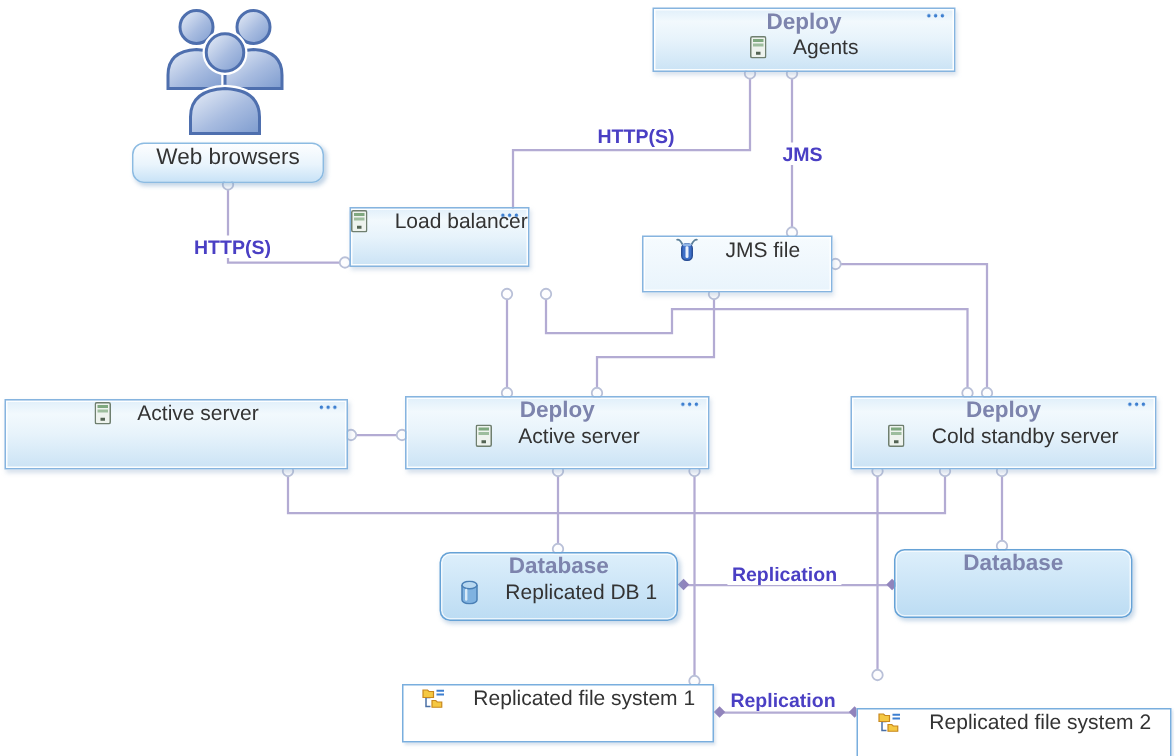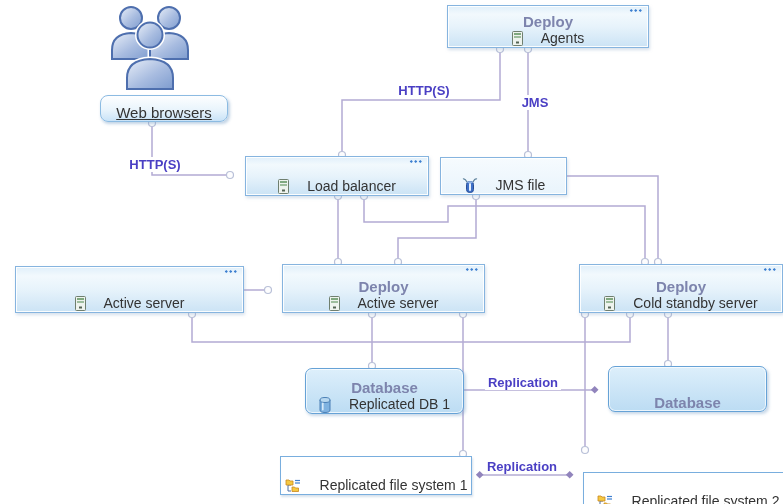--- a/index.html
+++ b/index.html
@@ -4,32 +4,32 @@
 <style>
   html,body{margin:0;padding:0;background:#fff;}
   .canvas{position:relative;width:783px;height:504px;background:#fff;overflow:hidden;
           font-family:"Liberation Sans",sans-serif;}
   svg.wires{position:absolute;left:0;top:0;z-index:1;}
   .wire{fill:none;stroke:var(--connector,#b3abd3);stroke-width:1.5px;}
   .node-dot{fill:#fdfdfe;stroke:#b9c0d8;stroke-width:1.2px;}
   .diamond{fill:#9184bc;stroke:none;}
 
   .box{position:absolute;z-index:2;box-sizing:border-box;display:flex;flex-direction:column;
-       align-items:center;justify-content:flex-end;color:var(--body-text,#333);margin-left:12px;}
+       align-items:center;justify-content:flex-start;color:var(--body-text,#333);}
   .winbox{border:1px solid var(--box-border,#86b4df);
           background:linear-gradient(180deg,#e0effa 0%,#f2f9fd 20%,#e7f3fb 50%,#cbe3f5 100%);
           box-shadow:inset 0 0 0 1px rgba(255,255,255,.9),1px 2px 3px rgba(140,170,200,.35);}
   .dots{position:absolute;top:3px;right:5px;width:14px;height:3px;
         background-image:radial-gradient(circle,var(--dots,#3d7fd0) 1px,transparent 1.4px);
         background-size:4.5px 3px;background-repeat:repeat-x;}
   .title{font-weight:bold;font-size:15px;color:var(--title-text,#7d84ad);line-height:17px;}
   .row{display:flex;align-items:center;gap:18px;font-size:14px;line-height:17px;}
   .rbox{border-radius:8px;border:1px solid #8cbbe2;
         background:linear-gradient(180deg,#fdfeff 0%,#e9f4fc 55%,#c9e3f7 100%);
-        box-shadow:1.5px 2px 3px rgba(120,160,200,.45);font-size:15px;text-decoration:underline;}
+        box-shadow:1.5px 2px 3px rgba(120,160,200,.45);font-size:15px;}
   .dbbox{border-radius:7px;border:1px solid #66a2d6;
         background:linear-gradient(180deg,#ddeffb 0%,#bcdcf3 100%);
         box-shadow:inset 0 0 0 1px rgba(255,255,255,.7),1.5px 2px 3px rgba(120,160,200,.4);}
   .fsbox{border:1px solid #79aede;background:#fff;box-shadow:1px 1.5px 2px rgba(140,170,200,.35);}
   .jmsbox{border:1px solid var(--box-border,#86b4df);
         background:linear-gradient(180deg,#f6fbfe 0%,#e9f4fc 100%);
         box-shadow:inset 0 0 0 1px rgba(255,255,255,.9),1px 2px 3px rgba(140,170,200,.3);}
   .edge-label{position:absolute;z-index:3;transform:translateX(-50%);font-weight:bold;
         font-size:13px;color:var(--edge-label,#4a3fc4);background:#fff;padding:0 3px;
         white-space:nowrap;line-height:15px;}
@@ -132,21 +132,21 @@
       <svg width="11" height="15" viewBox="0 0 11 15">
         <rect x="0.5" y="0.5" width="10" height="14" rx="1" fill="#eef3ee" stroke="#6f7f6f"></rect>
         <rect x="2" y="2" width="7" height="2" fill="#7fa87f"></rect>
           <rect x="2" y="5" width="7" height="2" fill="#9dbd9d"></rect>
         <rect x="4" y="10.5" width="3" height="2" fill="#546454"></rect>
       </svg>
       <span>Agents</span>
     </div>
   </div>
 
-  <div class="box winbox" style="left:233px;top:156px;width:184px;height:40px">
+  <div class="box winbox" style="left:233px;top:138px;width:120px;height:40px">
     <div class="dots"></div>
     <div class="row">
       <svg width="11" height="15" viewBox="0 0 11 15">
         <rect x="0.5" y="0.5" width="10" height="14" rx="1" fill="#eef3ee" stroke="#6f7f6f"></rect>
         <rect x="2" y="2" width="7" height="2" fill="#7fa87f"></rect>
           <rect x="2" y="5" width="7" height="2" fill="#9dbd9d"></rect>
         <rect x="4" y="10.5" width="3" height="2" fill="#546454"></rect>
       </svg>
       <span>Load balancer</span>
     </div>
@@ -215,21 +215,21 @@
         <rect x="3" y="5.5" width="1.6" height="8" rx="0.8" fill="#d8eaf8"></rect>
       </svg>
       <span>Replicated DB 1</span>
     </div>
   </div>
 
   <div class="box dbbox" style="left:596px;top:366px;width:159px;height:46px">
     <div class="title">Database</div>
   </div>
 
-  <div class="box fsbox" style="left:268px;top:456px;width:192px;height:39px">
+  <div class="box fsbox" style="left:268px;top:456px;width:208px;height:39px">
     <div class="row">
       <svg width="17" height="16" viewBox="0 0 17 16">
         <path d="M3 7 v6 h3" fill="none" stroke="#4a6fa5" stroke-width="1"></path>
         <path d="M3 7 h3" fill="none" stroke="#4a6fa5" stroke-width="1"></path>
         <g fill="#f5c842" stroke="#c8881e" stroke-width="0.8">
           <path d="M1 2 h3 l1 1 h3 v4 h-7 z"></path>
           <path d="M7 9 h2.5 l1 1 h3 v3.5 h-6.5 z"></path>
         </g>
         <g stroke="#3d7fd0" stroke-width="1.2">
           <line x1="10" y1="2.5" x2="15" y2="2.5"></line>

